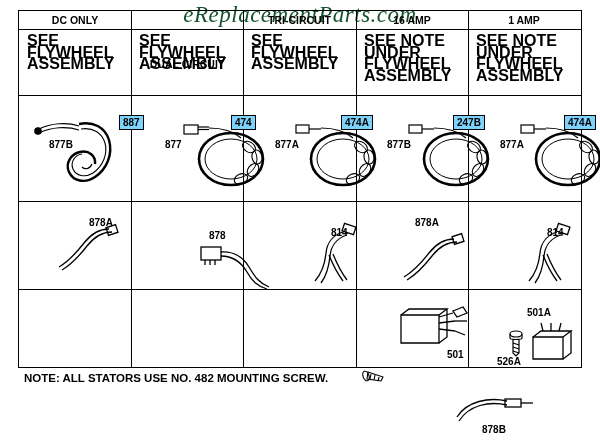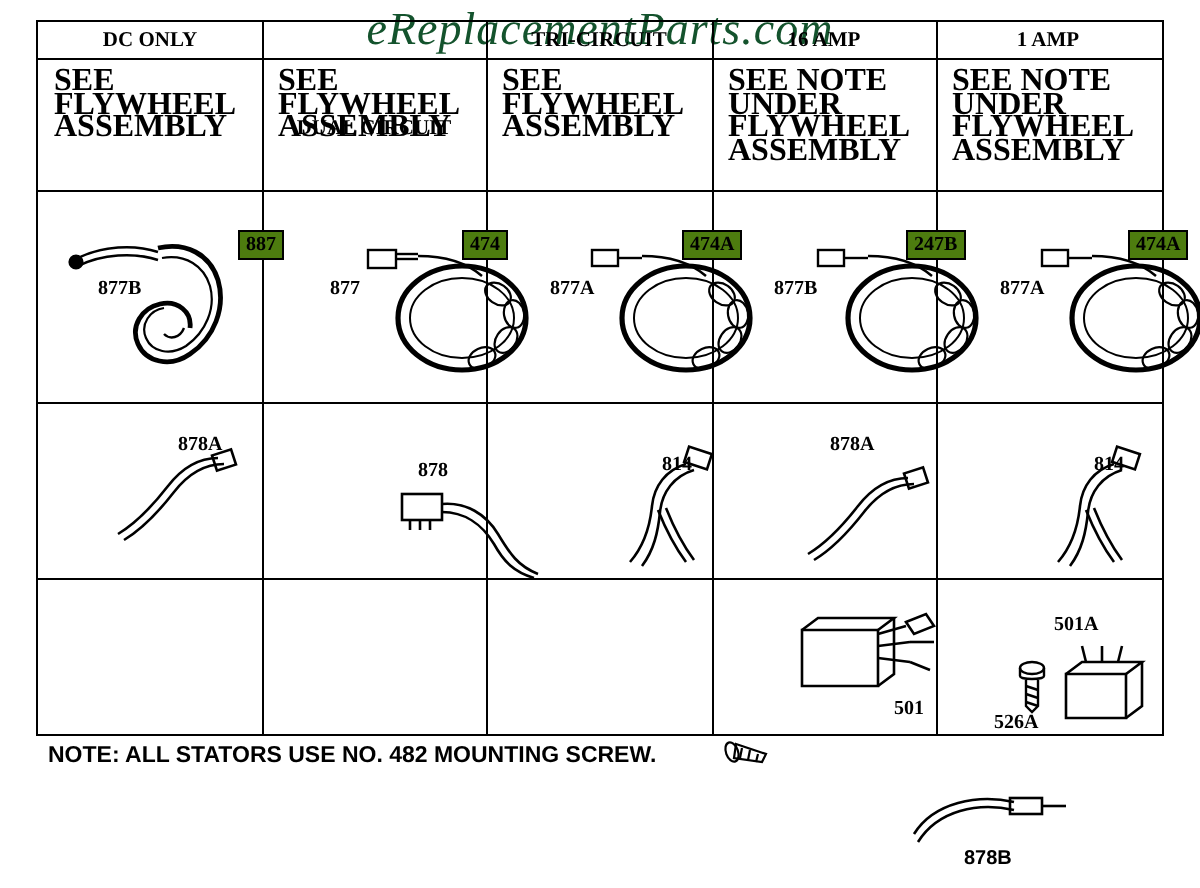--- a/index.html
+++ b/index.html
@@ -24,21 +24,20 @@
     z-index:0;
     pointer-events:none;
   }
   .sheet{
     position:absolute;
     left:18px;top:10px;
     width:564px;height:358px;
     border:1.5px solid #000;
     box-sizing:border-box;
     z-index:1;
-    font-family:Liberation Serif, serif;
   }
   .hdr-cell{
     position:absolute;top:0;height:18px;
     display:flex;align-items:center;justify-content:center;
     font-size:10.5px;font-weight:bold;
     box-sizing:border-box;
   }
   .note-cell{
     position:absolute;
     font-size:16px;font-weight:bold;
@@ -50,21 +49,21 @@
     position:absolute;left:0;width:100%;height:0;
     border-top:1.5px solid #000;
   }
   .vline{
     position:absolute;width:0;
     border-left:1.5px solid #000;
   }
   .callout{
     position:absolute;
     border:1.2px solid #000;
-    background:#4d7c0f;
+    background:#7dd3fc;
     font-size:10px;
     font-weight:bold;
     padding:1px 3px;
     line-height:11px;
     box-sizing:border-box;
   }
   .plain-label{
     position:absolute;
     font-size:10px;font-weight:bold;
     line-height:11px;

